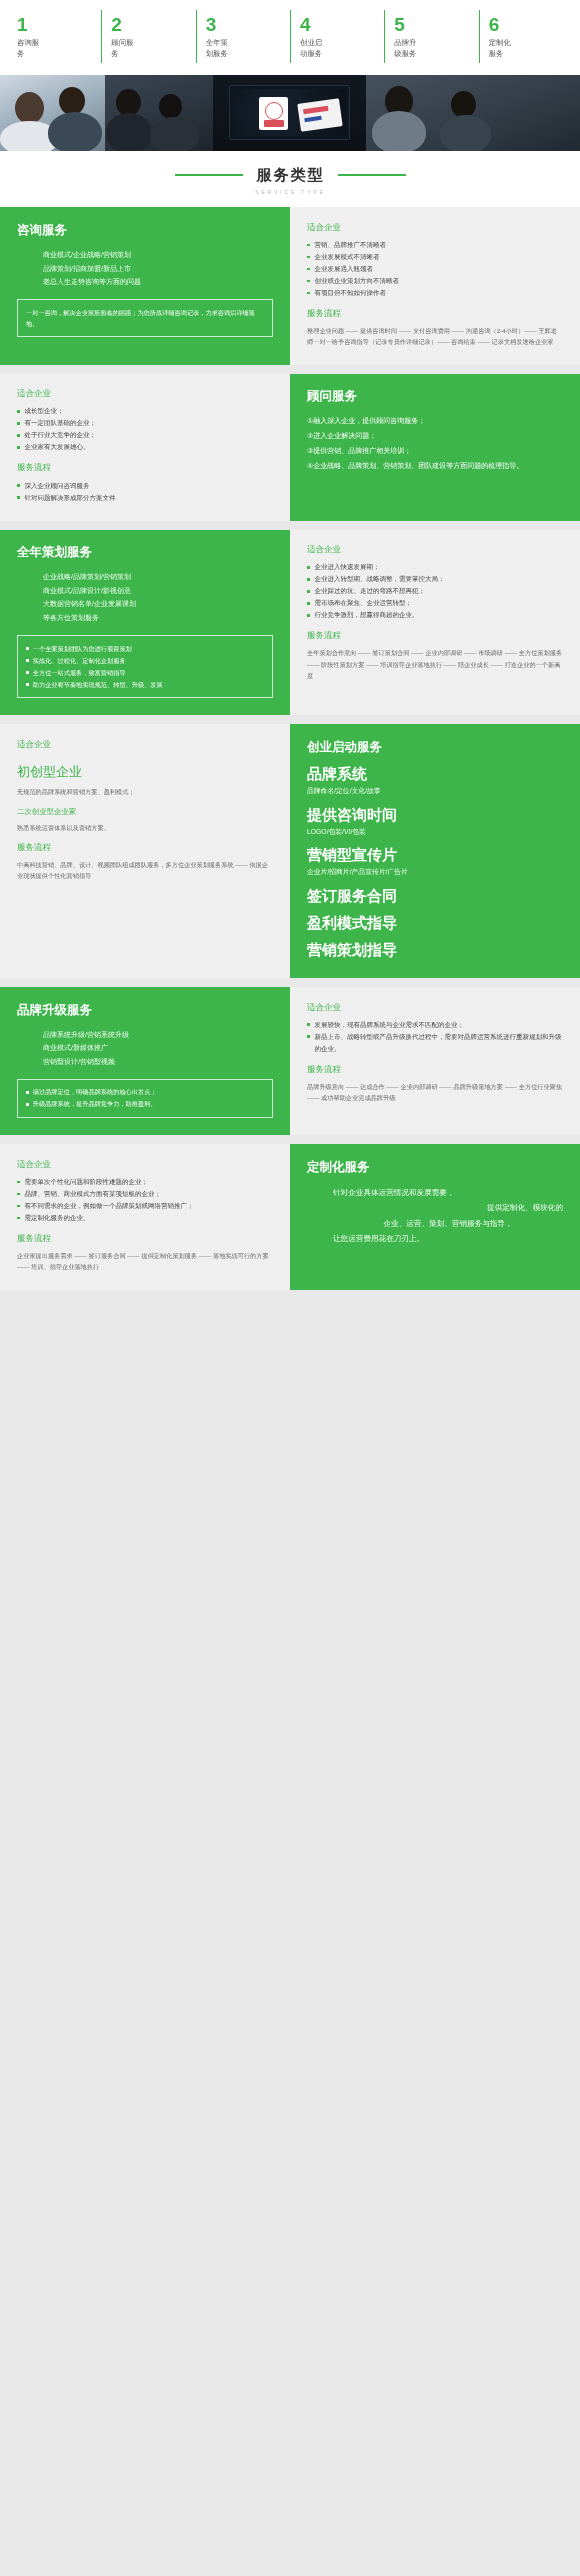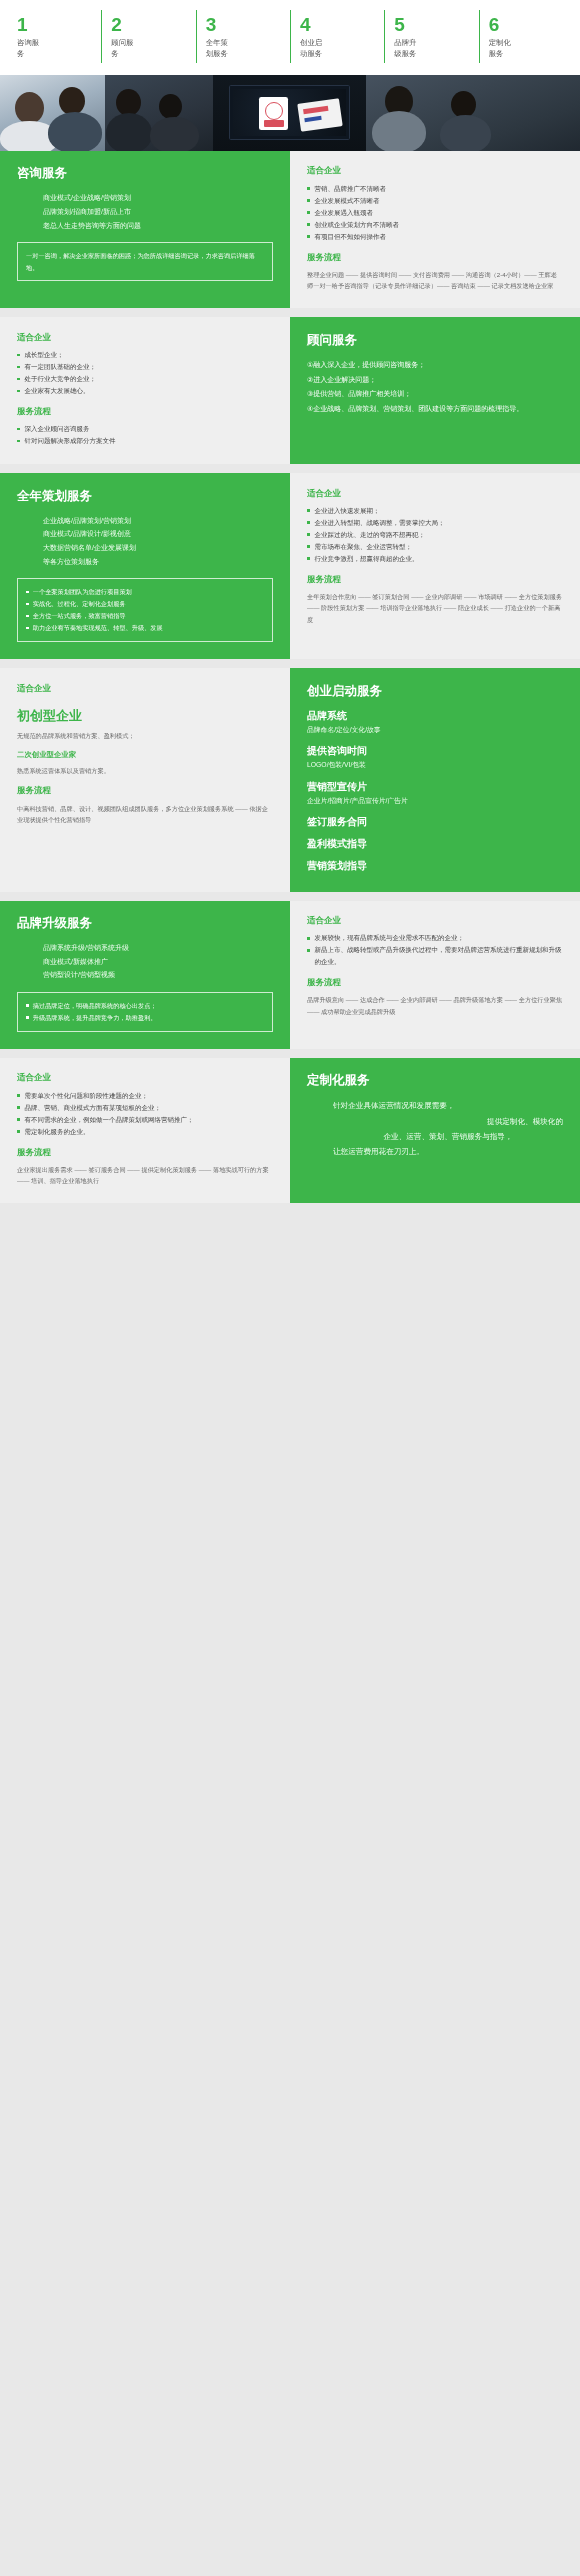--- a/index.html
+++ b/index.html
@@ -160,21 +160,21 @@
 
   .lead {
     font-size: 7px;
     line-height: 13.6px;
     margin-left: 26px;
   }
   .pane.green .lead { color: #f2fff3; }
 
   .sub-h {
     font-size: 8.5px;
-    font-weight: bold;
+    font-weight: normal;
     margin: 9px 0 5.1px 0;
   }
   .pane.grey .sub-h { color: #3db54a; }
   .sub-h.first { margin-top: 0; }
 
   ul.bl { list-style: none; }
   ul.bl li {
     font-size: 6.5px;
     line-height: 12px;
     position: relative;
@@ -216,21 +216,21 @@
   }
 
   .ord { list-style: none; }
   .ord li {
     font-size: 7px;
     line-height: 14.7px;
     color: #fff;
   }
   .gap { height: 9px; background: #e8e8e8; }
   .big-head {
-    font-size: 10px;
+    font-size: 15px;
     font-weight: bold;
     color: #fff;
     margin-top: 8px;
     margin-bottom: 1.1px;
   }
   .big-sub {
     font-size: 6.8px;
     line-height: 12.5px;
     color: #f0fff1;
   }
@@ -294,20 +294,24 @@
       </div>
     </div>
     <div class="hero-pane hp4">
       <div class="fig head" style="left:19px;top:11.3px;width:28px;height:31px;background:#1a1713;"></div>
       <div class="fig" style="left:5.7px;top:36px;width:54px;height:42px;background:#6f7b86;"></div>
       <div class="fig head" style="left:85px;top:16px;width:25px;height:27px;background:#17130f;"></div>
       <div class="fig" style="left:74px;top:40px;width:51px;height:38px;background:#39434e;"></div>
     </div>
   </div>
 
+  <div class="sec-title-wrap">
+    <div class="sec-title">服务类型</div>
+    <div class="sec-sub">SERVICE TYPE</div>
+  </div>
 
   <div class="svc">
     <div class="pane green">
       <div class="svc-h">咨询服务</div>
       <div class="lead">商业模式/企业战略/营销策划</div>
       <div class="lead">品牌策划/招商加盟/新品上市</div>
       <div class="lead">老总人生走势咨询等方面的问题</div>
       <div class="note-box">一对一咨询，解决企业家所面临的困惑；为您所战详细咨询记录，力求咨询后详细落地。</div>
     </div>
     <div class="pane grey">

